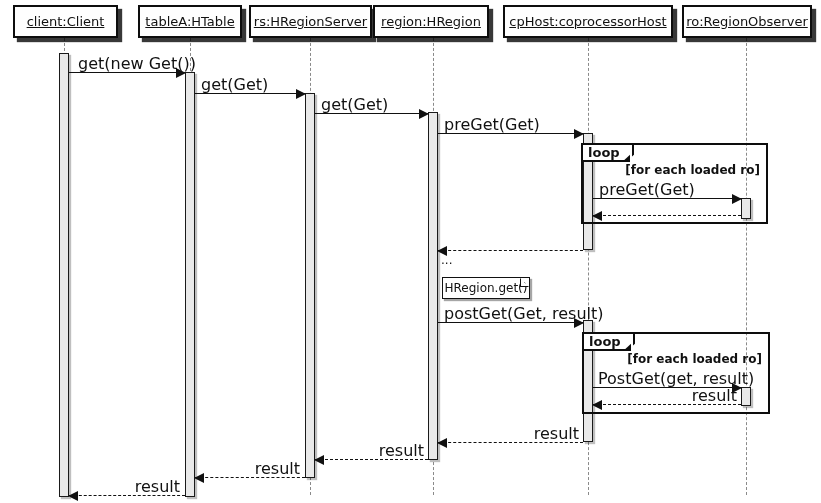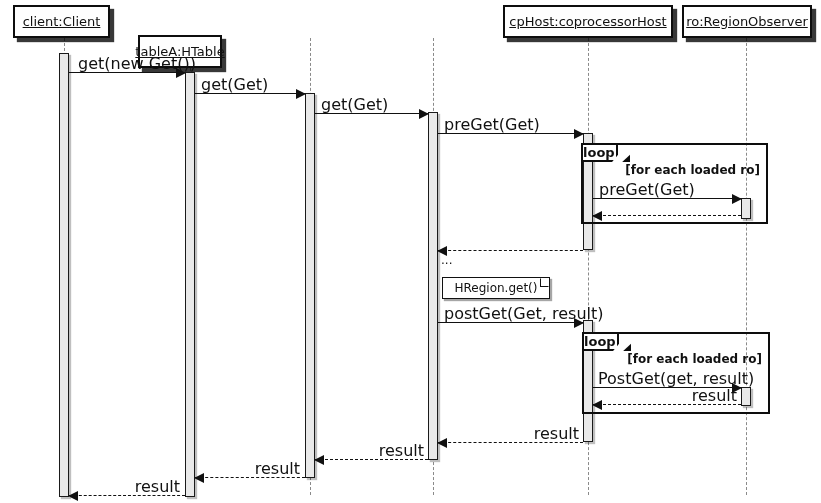--- a/index.html
+++ b/index.html
@@ -21,23 +21,23 @@
   }
   .msg{position:absolute;height:0;border-top:1px solid #111;}
   .msg.dashed{border-top-style:dashed;}
   .ah{position:absolute;width:0;height:0;border-style:solid;}
   .ah-r{right:-1px;top:-5px;border-width:5px 0 5px 10px;border-color:transparent transparent transparent #111;}
   .ah-l{left:-1px;top:-5px;border-width:5px 10px 5px 0;border-color:transparent #111 transparent transparent;}
   .msg-label{position:absolute;font-size:16px;line-height:14px;white-space:nowrap;}
   .msg-label.ralign{text-align:right;}
   .loop-frame{position:absolute;border:2px solid #0d0d0d;box-sizing:border-box;background:transparent;}
   .loop-tab{
-    position:absolute;left:-2px;top:-2px;width:37px;height:19px;background:#fff;
+    position:absolute;left:-2px;top:-2px;width:53px;height:19px;background:#fff;
     border:2px solid #0d0d0d;box-sizing:border-box;
-    font-weight:bold;font-size:13px;line-height:15px;
+    font-weight:bold;font-size:13px;line-height:15px;padding-left:5px;
     clip-path:polygon(0 0,100% 0,100% 62%,84% 100%,0 100%);
   }
   .loop-tab-edge{position:absolute;left:-2px;top:-2px;width:49px;height:19px;
     clip-path:polygon(100% 62%,84% 100%,100% 100%);background:#0d0d0d;}
   .loop-guard{position:absolute;right:6px;top:18px;font-weight:bold;font-size:12px;white-space:nowrap;}
   .note{
     position:absolute;background:#fff;border:1px solid #111;box-sizing:border-box;
     box-shadow:2px 2px 1px rgba(0,0,0,0.35);
     font-size:12px;display:flex;align-items:center;justify-content:center;
   }
@@ -53,25 +53,31 @@
 
 <div id="canvas">
 
   <div class="lifeline" style="left:64px;top:38px;height:457px;"></div>
   <div class="lifeline" style="left:190px;top:38px;height:457px;"></div>
   <div class="lifeline" style="left:310px;top:38px;height:457px;"></div>
   <div class="lifeline" style="left:433px;top:38px;height:457px;"></div>
   <div class="lifeline" style="left:588px;top:38px;height:457px;"></div>
   <div class="lifeline" style="left:746px;top:38px;height:457px;"></div>
 
-  <div class="participant" style="left:13px;top:5px;width:97px;">
+  <div class="participant" style="left:13px;top:5px;width:105px;">
     <span>client:Client</span>
   </div>
-  <div class="participant" style="left:138px;top:5px;width:84px;margin-top:30px;">
+  <div class="participant" style="left:138px;top:5px;width:104px;">
     <span>tableA:HTable</span>
+  </div>
+  <div class="participant" style="left:249px;top:5px;width:123px;">
+    <span>rs:HRegionServer</span>
+  </div>
+  <div class="participant" style="left:373px;top:5px;width:116px;">
+    <span>region:HRegion</span>
   </div>
   <div class="participant" style="left:682px;top:5px;width:130px;">
     <span>ro:RegionObserver</span>
   </div>
   <div class="participant" style="left:503px;top:5px;width:170px;">
     <span>cpHost:coprocessorHost</span>
   </div>
 
   <div class="bar" style="left:59px;top:53px;height:444px;"></div>
   <div class="bar" style="left:185px;top:72px;height:425px;"></div>
@@ -157,18 +163,18 @@
     </div>
   <div class="msg-label ralign" style="left:200px;top:462px;width:100px;">result</div>
 
   <div class="msg dashed" style="left:69px;top:495px;width:116px;">
       <div class="ah ah-l"></div>
     </div>
   <div class="msg-label ralign" style="left:80px;top:480px;width:100px;">result</div>
 
   <div class="ellipsis" style="left:441px;top:254px;">...</div>
 
-  <div class="note" style="left:442px;top:277px;width:108px;height:22px;">
+  <div class="note" style="left:442px;top:277px;width:88px;height:22px;">
     <span>HRegion.get()</span>
     <div class="note-fold"></div>
   </div>
 
 </div>
 
 </body></html>

